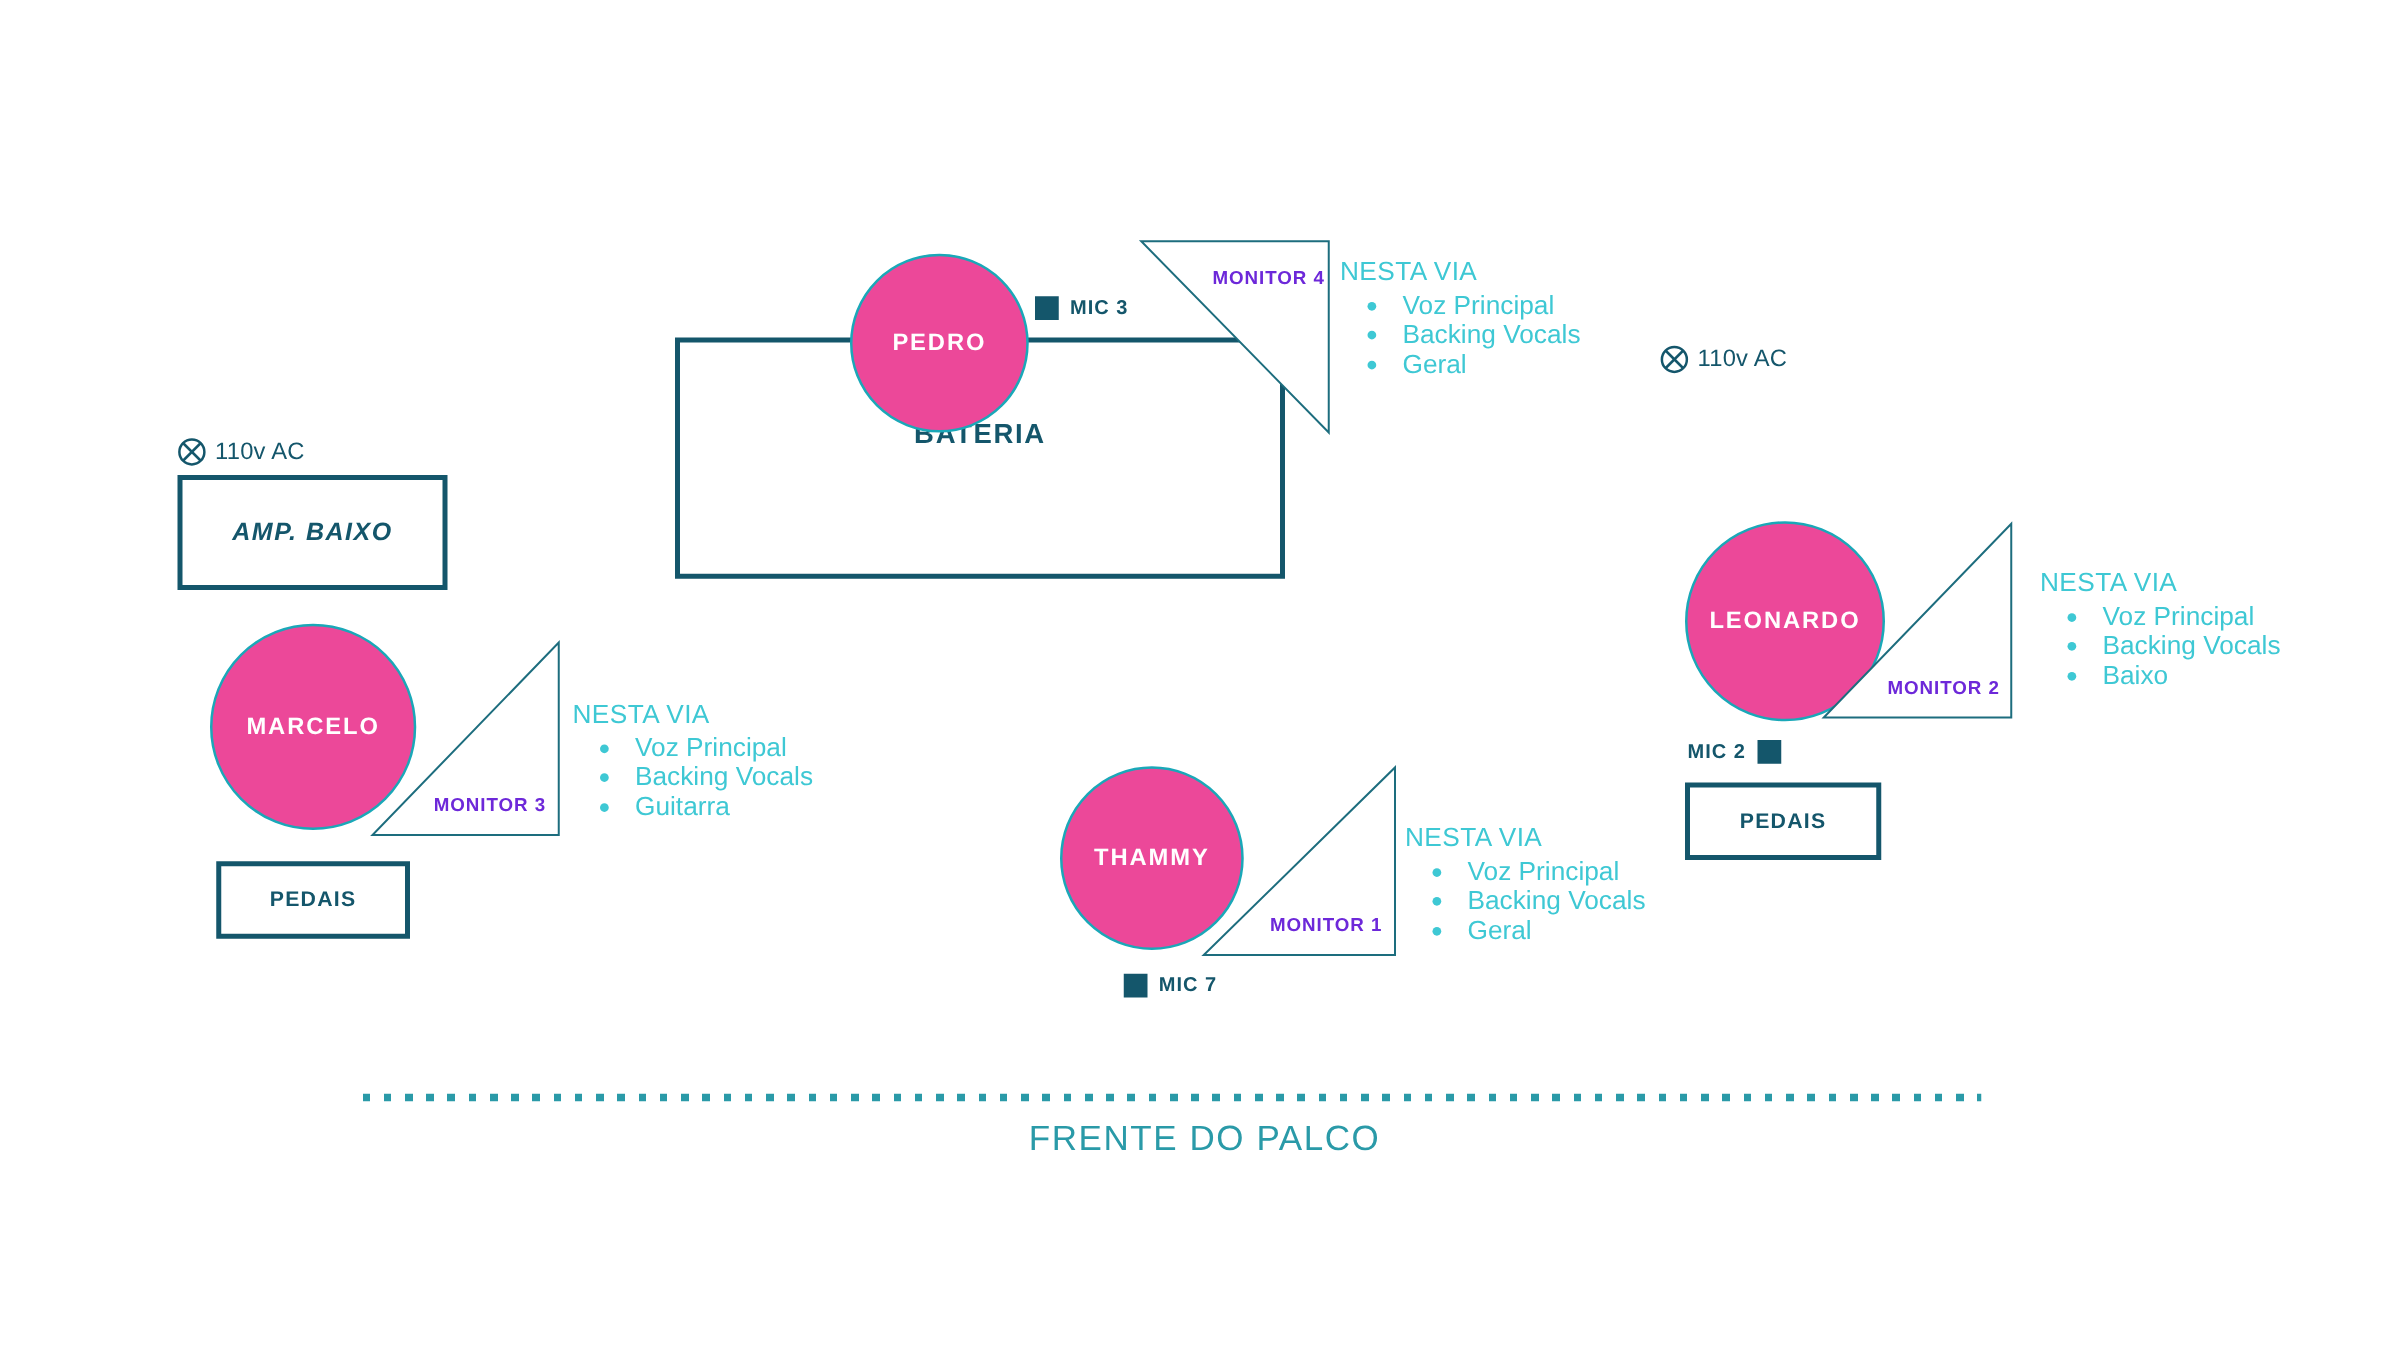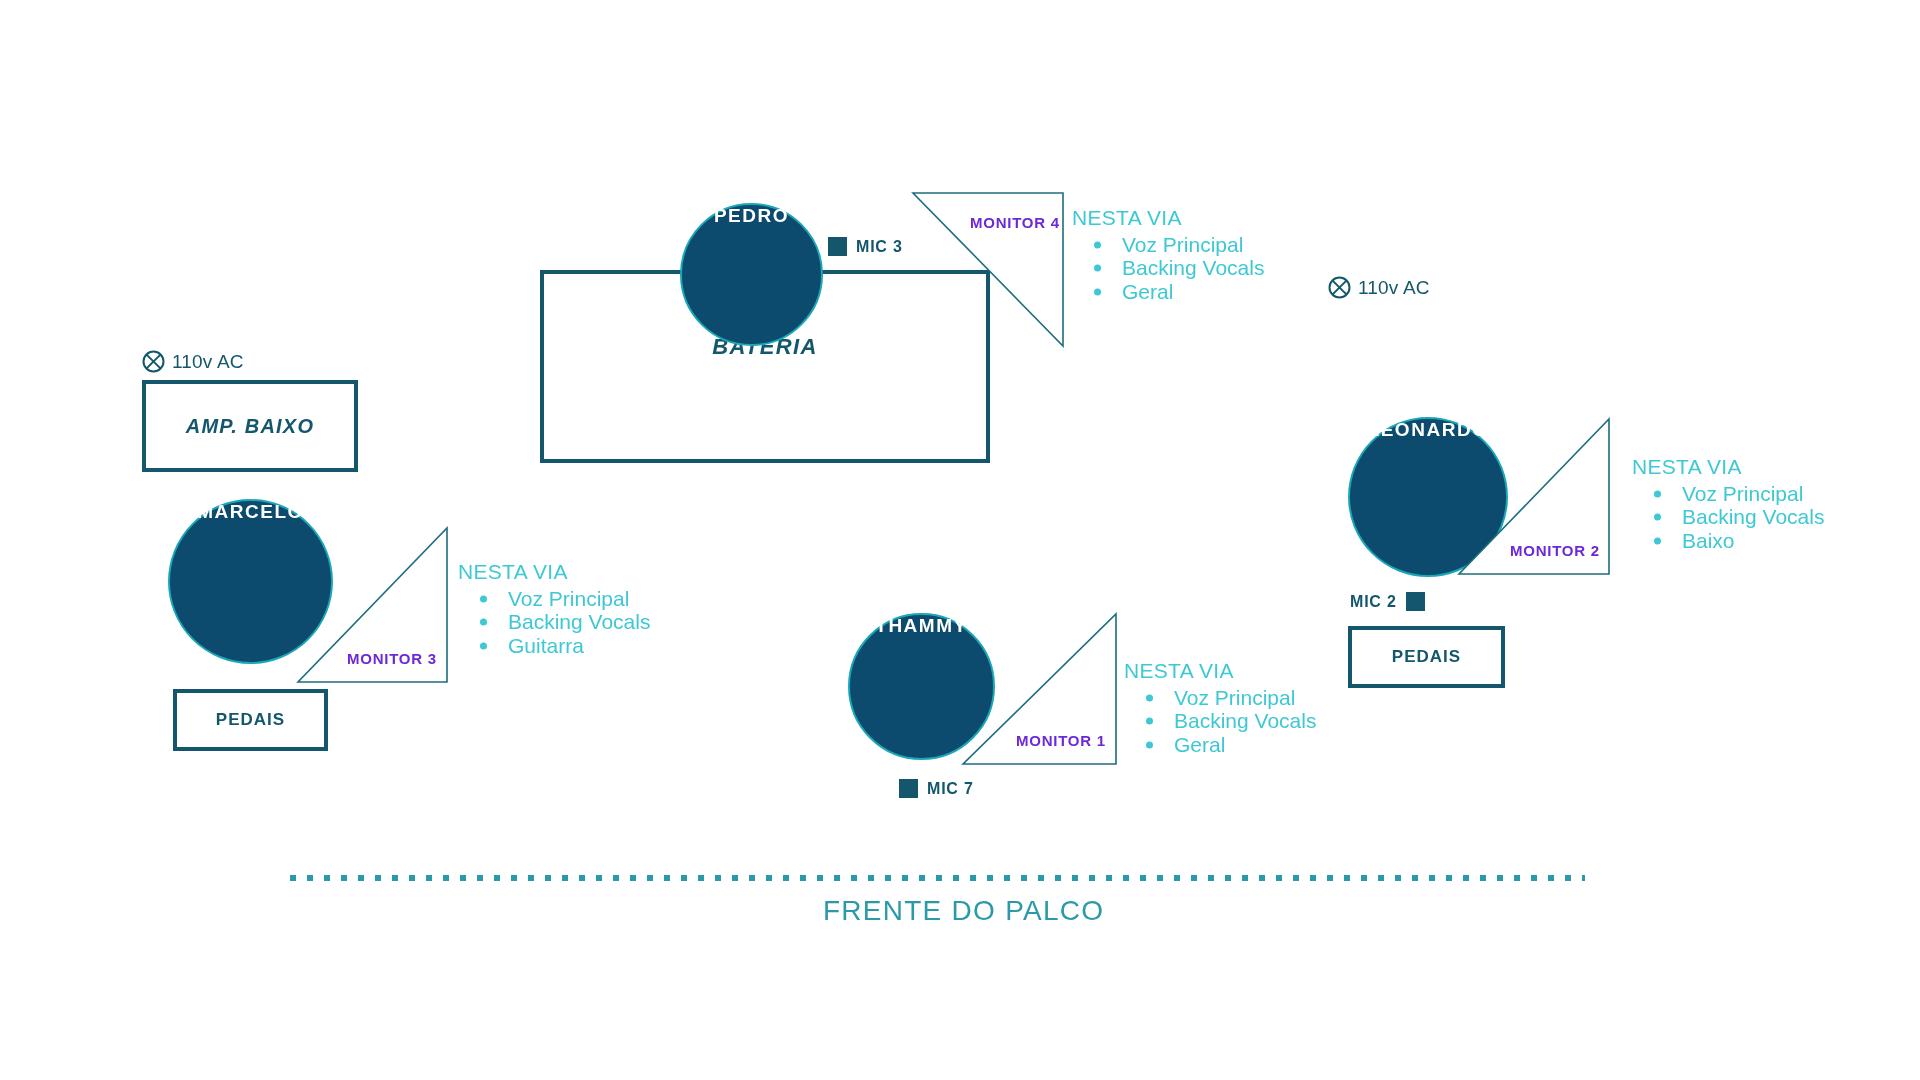--- a/index.html
+++ b/index.html
@@ -17,23 +17,24 @@
     width: 1920px;
     height: 1080px;
     background: #ffffff;
     overflow: hidden;
   }
   .abs { position: absolute; }
 
   
   .performer {
     border-radius: 50%;
-    background: #0c4a6e;
+    background: #ec4899;
     border: 2px solid #1aa8b8;
     display: flex;
+    align-items: center;
     justify-content: center;
     box-sizing: border-box;
   }
   .performer .pname {
     color: #ffffff;
     font-weight: bold;
     letter-spacing: 0.08em;
     font-size: 19px;
     text-align: center;
     white-space: nowrap;
@@ -168,21 +169,21 @@
     font-size: 28px;
     letter-spacing: 0.045em;
     white-space: nowrap;
   }
 </style>
 </head>
 <body>
 
 <div id="stage">
 
-  <div class="eq-box drum abs" style="left:540px; top:270px; width:450px; height:193px;font-style:italic;">
+  <div class="eq-box drum abs" style="left:540px; top:270px; width:488px; height:193px;">
     <span class="eq-label">BATERIA</span>
   </div>
 
   <div class="performer abs" style="left:680px; top:203px; width:143px; height:143px;">
     <span class="pname">PEDRO</span>
   </div>
 
   <div class="mic abs" style="left:828px; top:237px;">
     <span class="sq"></span>
     <span class="mlabel">MIC 3</span>
@@ -214,21 +215,21 @@
   </div>
 
   <div class="eq-box abs" style="left:142px; top:380px; width:216px; height:92px;font-style:italic;">
     <span class="eq-label">AMP. BAIXO</span>
   </div>
 
   <div class="performer abs" style="left:168px; top:499px; width:165px; height:165px;">
     <span class="pname">MARCELO</span>
   </div>
 
-  <div class="monitor" style="left:297px; top:527px; width:151px; height:156px;">
+  <div class="monitor" style="left:297px; top:513px; width:151px; height:156px;">
     <svg width="151" height="156" viewBox="0 0 151 156" aria-hidden="true">
       <polygon points="1,155 150,155 150,1" fill="#ffffff" stroke="#1d6d7e" stroke-width="1.6"></polygon>
     </svg>
     <span class="mon-label" style="left:50px; top:123px;">MONITOR 3</span>
   </div>
 
   <div class="via" style="left:458px; top:560px;">
     <div class="via-title">NESTA VIA</div>
     <ul>
       <li>Voz Principal</li>

